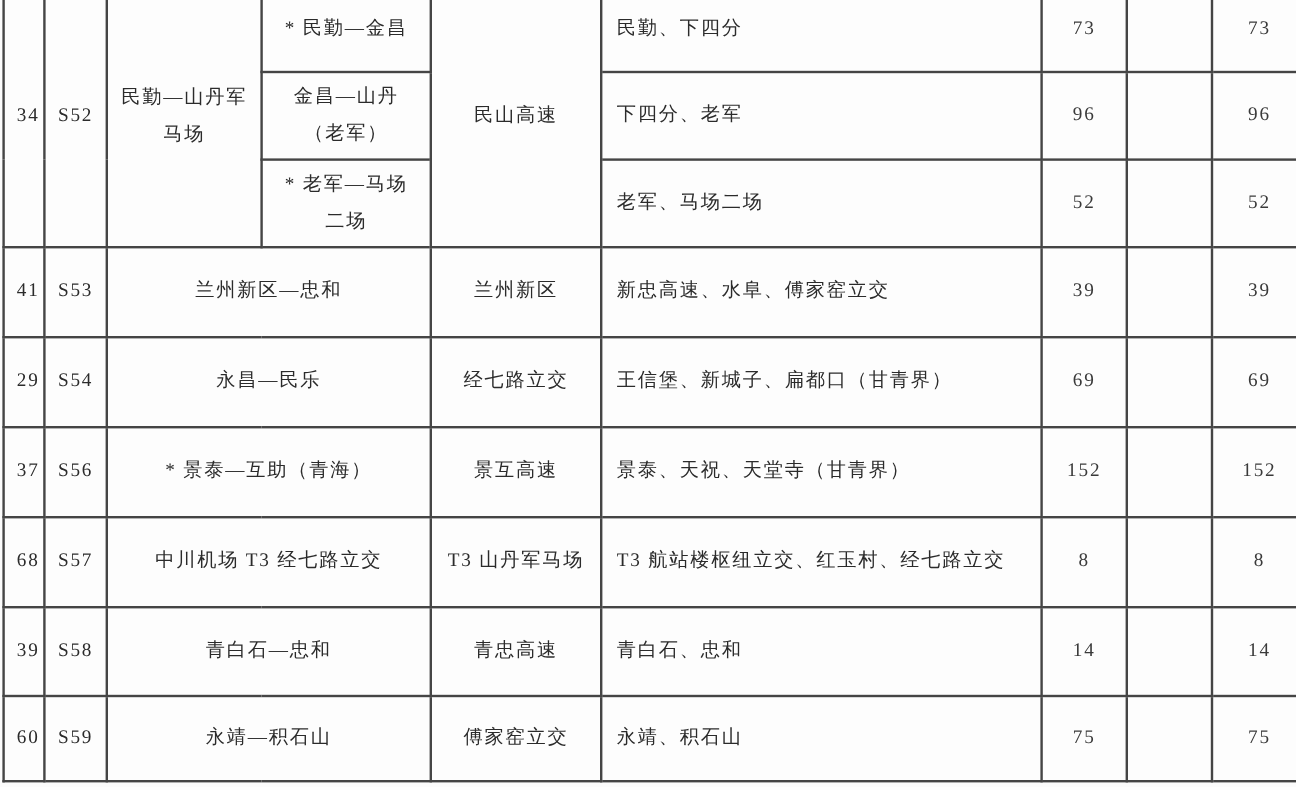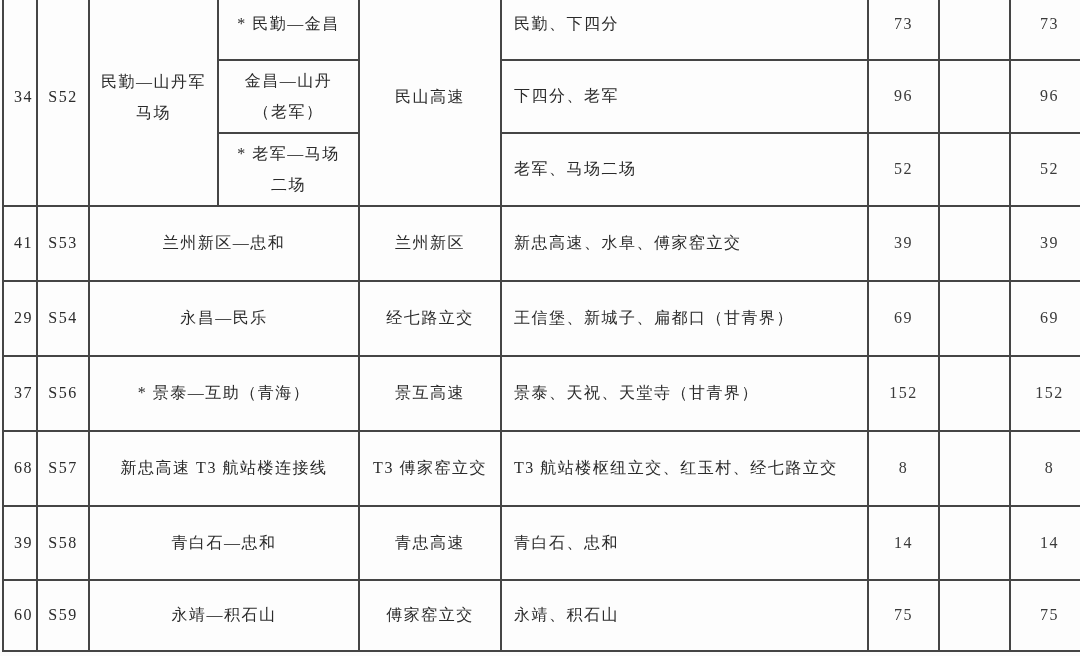--- a/index.html
+++ b/index.html
@@ -110,22 +110,22 @@
         <td class="c hw">景互高速</td>
         <td class="l">景泰、天祝、天堂寺（甘青界）</td>
         <td class="num">152</td>
         <td class="num"></td>
         <td class="num">152</td>
       </tr>
 
       <tr class="h75">
         <td class="c">68</td>
         <td class="c">S57</td>
-        <td class="c name2" colspan="2">新忠高速 T3 航站楼连接线</td>
-        <td class="c hw">T3 傅家窑立交</td>
+        <td class="c name2" colspan="2">中川机场 T3 经七路立交</td>
+        <td class="c hw">T3 山丹军马场</td>
         <td class="l">T3 航站楼枢纽立交、红玉村、经七路立交</td>
         <td class="num">8</td>
         <td class="num"></td>
         <td class="num">8</td>
       </tr>
 
       <tr class="h74">
         <td class="c">39</td>
         <td class="c">S58</td>
         <td class="c name2" colspan="2">青白石—忠和</td>

